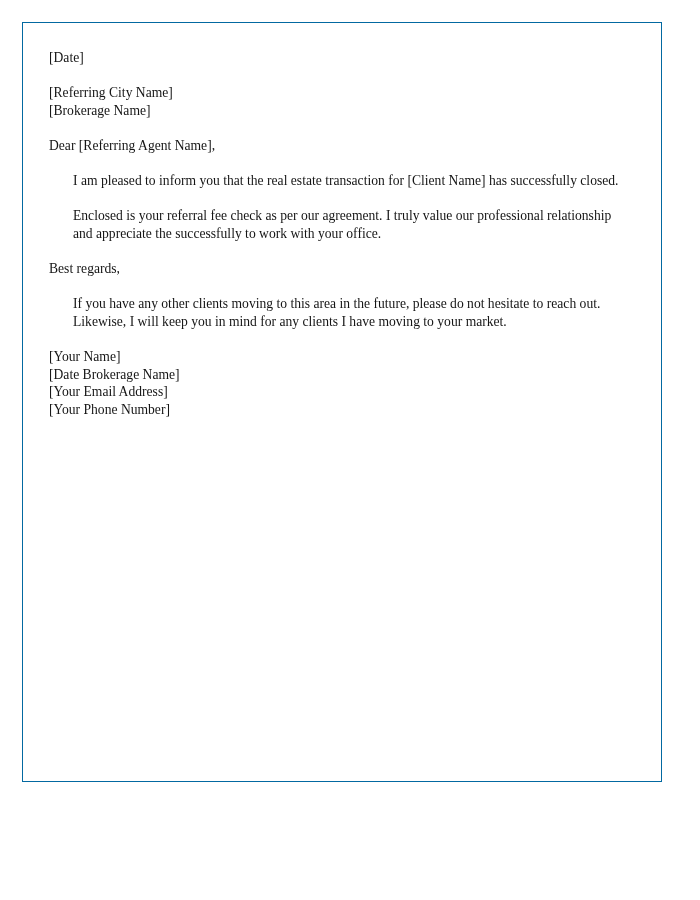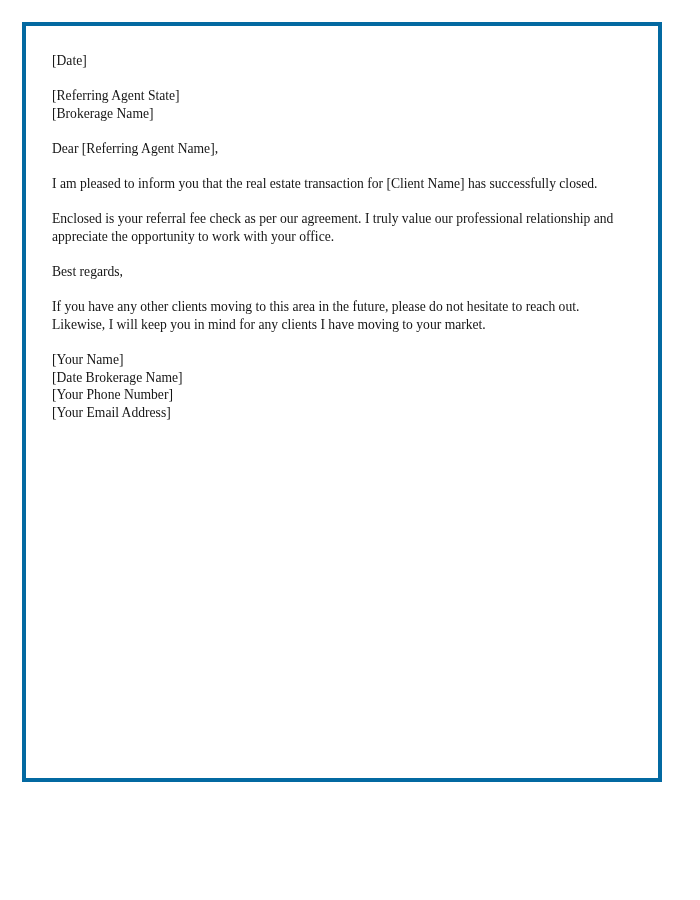--- a/index.html
+++ b/index.html
@@ -24,21 +24,21 @@
   }
 
   
   .letter-frame {
     position: absolute;
     left: 22px;
     top: 22px;
     width: 640px;
     height: 760px;
     box-sizing: border-box;
-    border: 4px solid #0369a1;
+    border: 1px solid #0369a1;
     background: #ffffff;
   }
 
   .letter-body {
     box-sizing: border-box;
     padding: 26px 28px 20px 26px;
     width: 100%;
     height: 100%;
   }
 
@@ -55,55 +55,56 @@
     margin-top: 17.6px;
   }
 
   .line {
     display: block;
     white-space: pre-wrap;
   }
 
   .para {
     max-width: 586px;
+    margin-left: 24px;
   }
 </style>
 </head>
 <body>
 
 <div class="page-canvas">
   <div class="letter-frame">
     <div class="letter-body">
 
       <div class="blk">
         <span class="line">[Date]</span>
       </div>
 
       <div class="blk">
-        <span class="line">[Referring Agent State]</span>
+        <span class="line">[Referring City Name]</span>
         <span class="line">[Brokerage Name]</span>
       </div>
 
       <div class="blk">
         <span class="line">Dear [Referring Agent Name],</span>
       </div>
 
       <div class="blk para">I am pleased to inform you that the real estate transaction for [Client Name] has successfully closed.</div>
 
 
-      <div class="blk para">Enclosed is your referral fee check as per our agreement. I truly value our professional relationship and appreciate the opportunity to work with your office.</div>
+      <div class="blk para">Enclosed is your referral fee check as per our agreement. I truly value our professional relationship and appreciate the successfully to work with your office.</div>
 
       <div class="blk">
         <span class="line">Best regards,</span>
       </div>
 
       <div class="blk para">If you have any other clients moving to this area in the future, please do not hesitate to reach out. Likewise, I will keep you in mind for any clients I have moving to your market.</div>
 
       <div class="blk">
         <span class="line">[Your Name]</span>
         <span class="line">[Date Brokerage Name]</span>
+        <span class="line">[Your Email Address]</span>
         <span class="line">[Your Phone Number]</span>
-        <span class="line">[Your Email Address]</span>
       </div>
 
     </div>
   </div>
 </div>
 
 </body></html>

